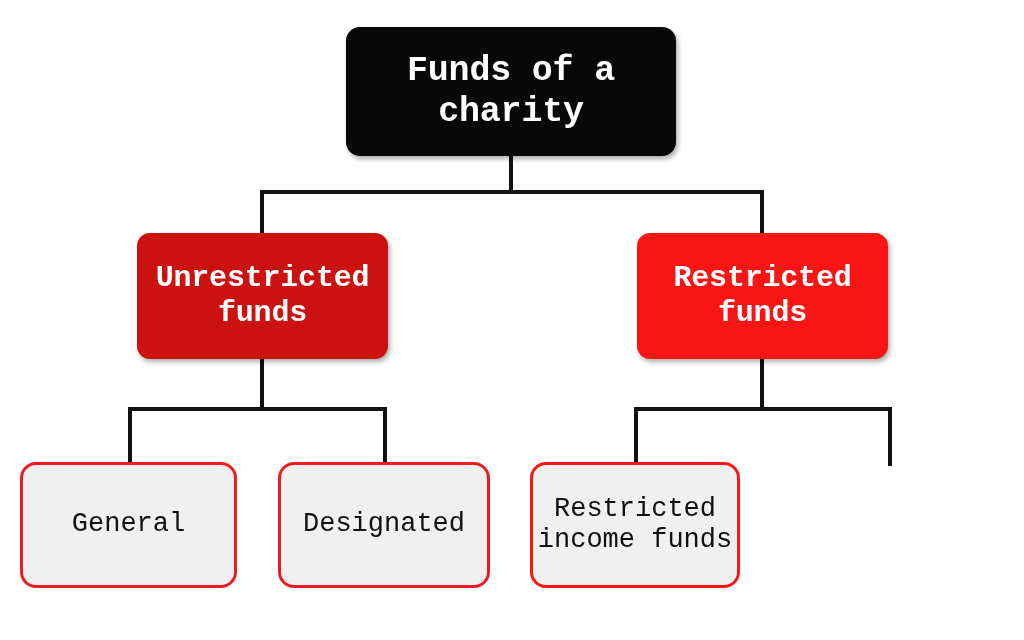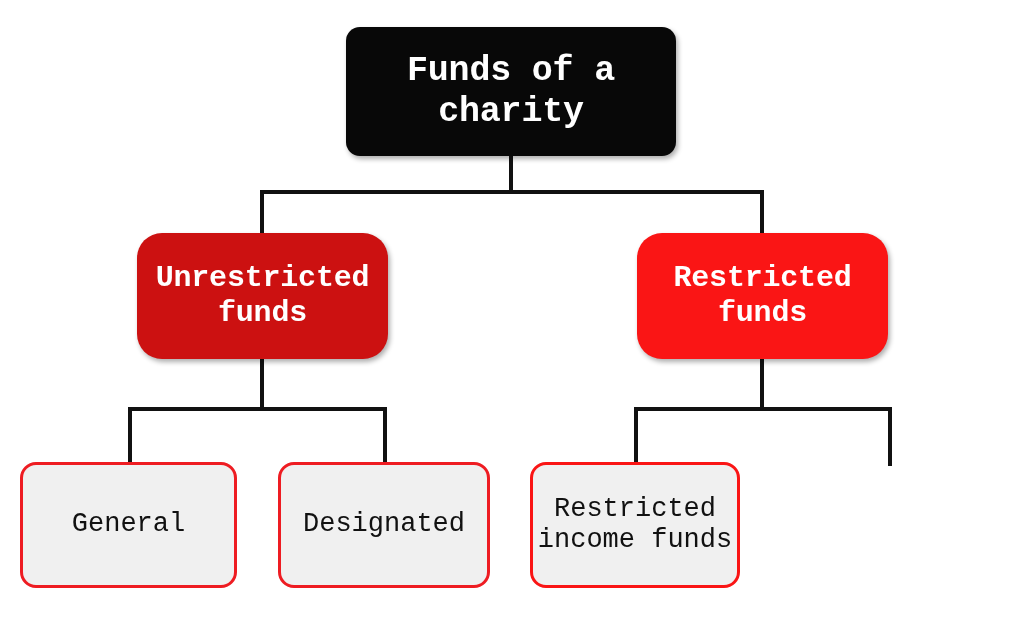--- a/index.html
+++ b/index.html
@@ -53,21 +53,21 @@
     box-shadow: 2px 3px 5px rgba(0,0,0,0.32);
     z-index: 3;
   }
 
   
   .node--branch {
     top: 233px;
     width: 251px;
     height: 126px;
     color: #ffffff;
-    border-radius: 25px;
+    border-radius: 13px;
     font-size: 30px;
     font-weight: bold;
     letter-spacing: -0.2px;
     box-shadow: 2px 3px 5px rgba(0,0,0,0.32);
     z-index: 3;
   }
   .node--branch-left {
     left: 137px;
     background: #cc1111;
   }

